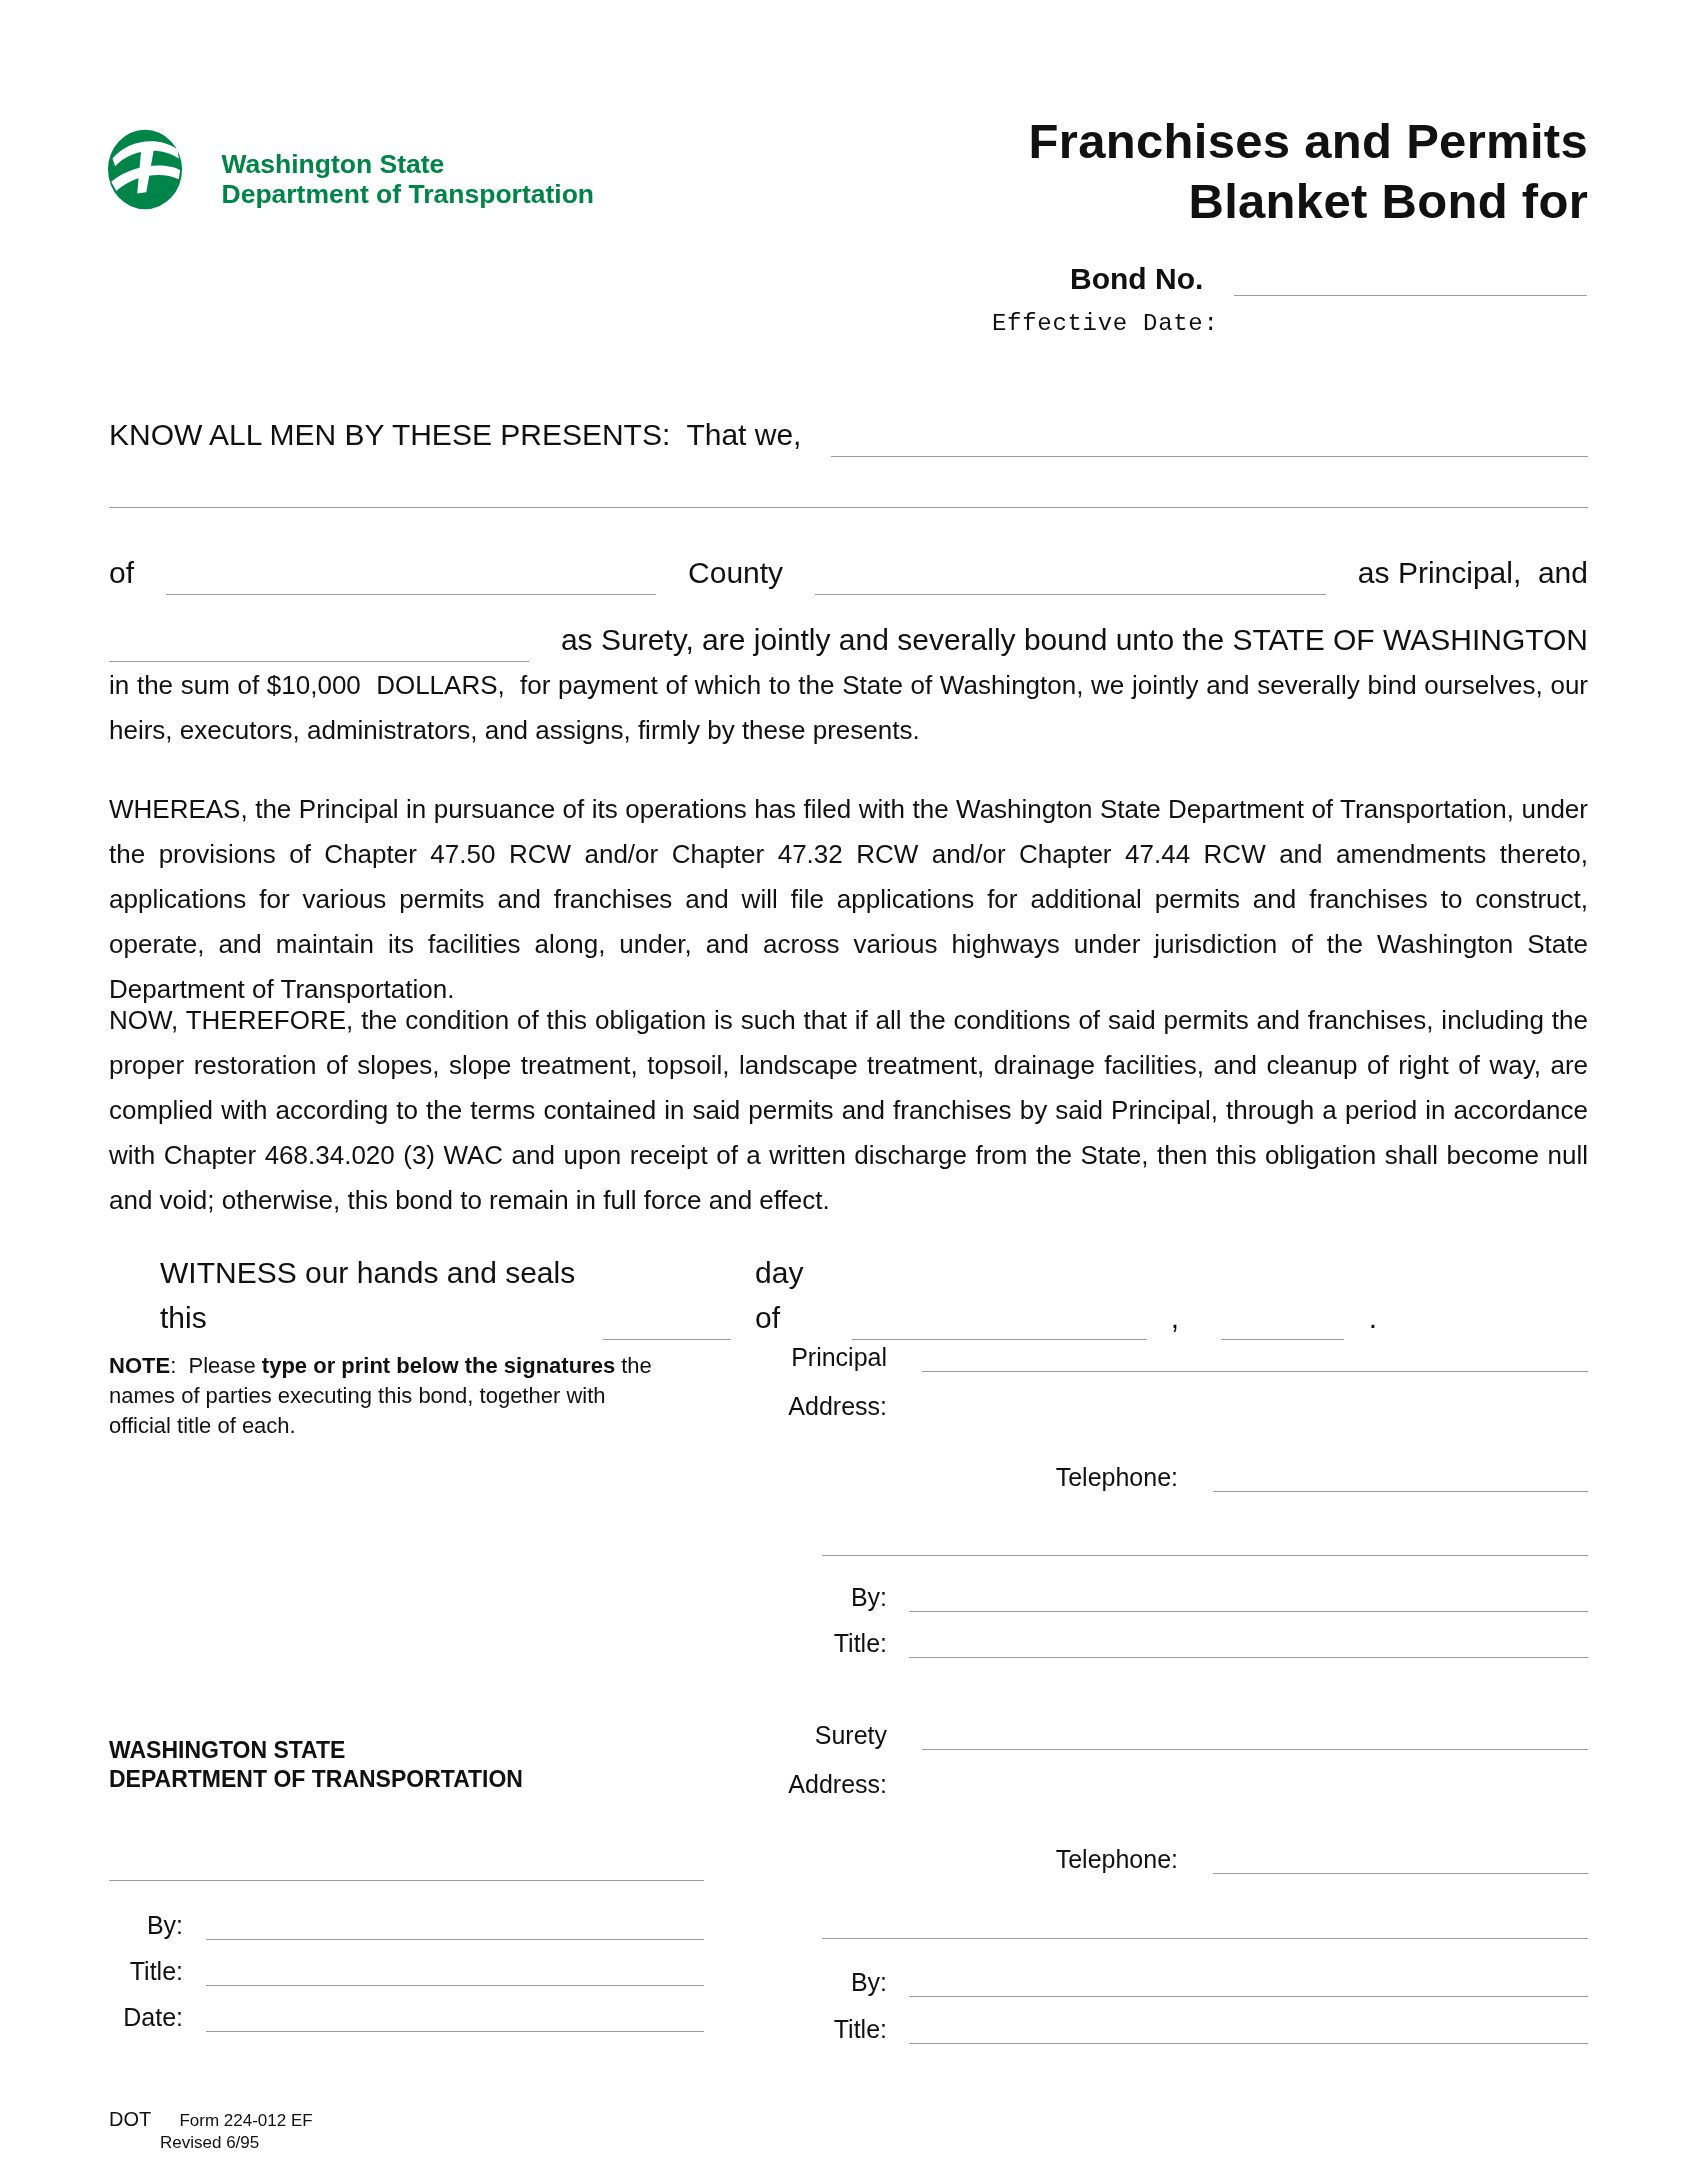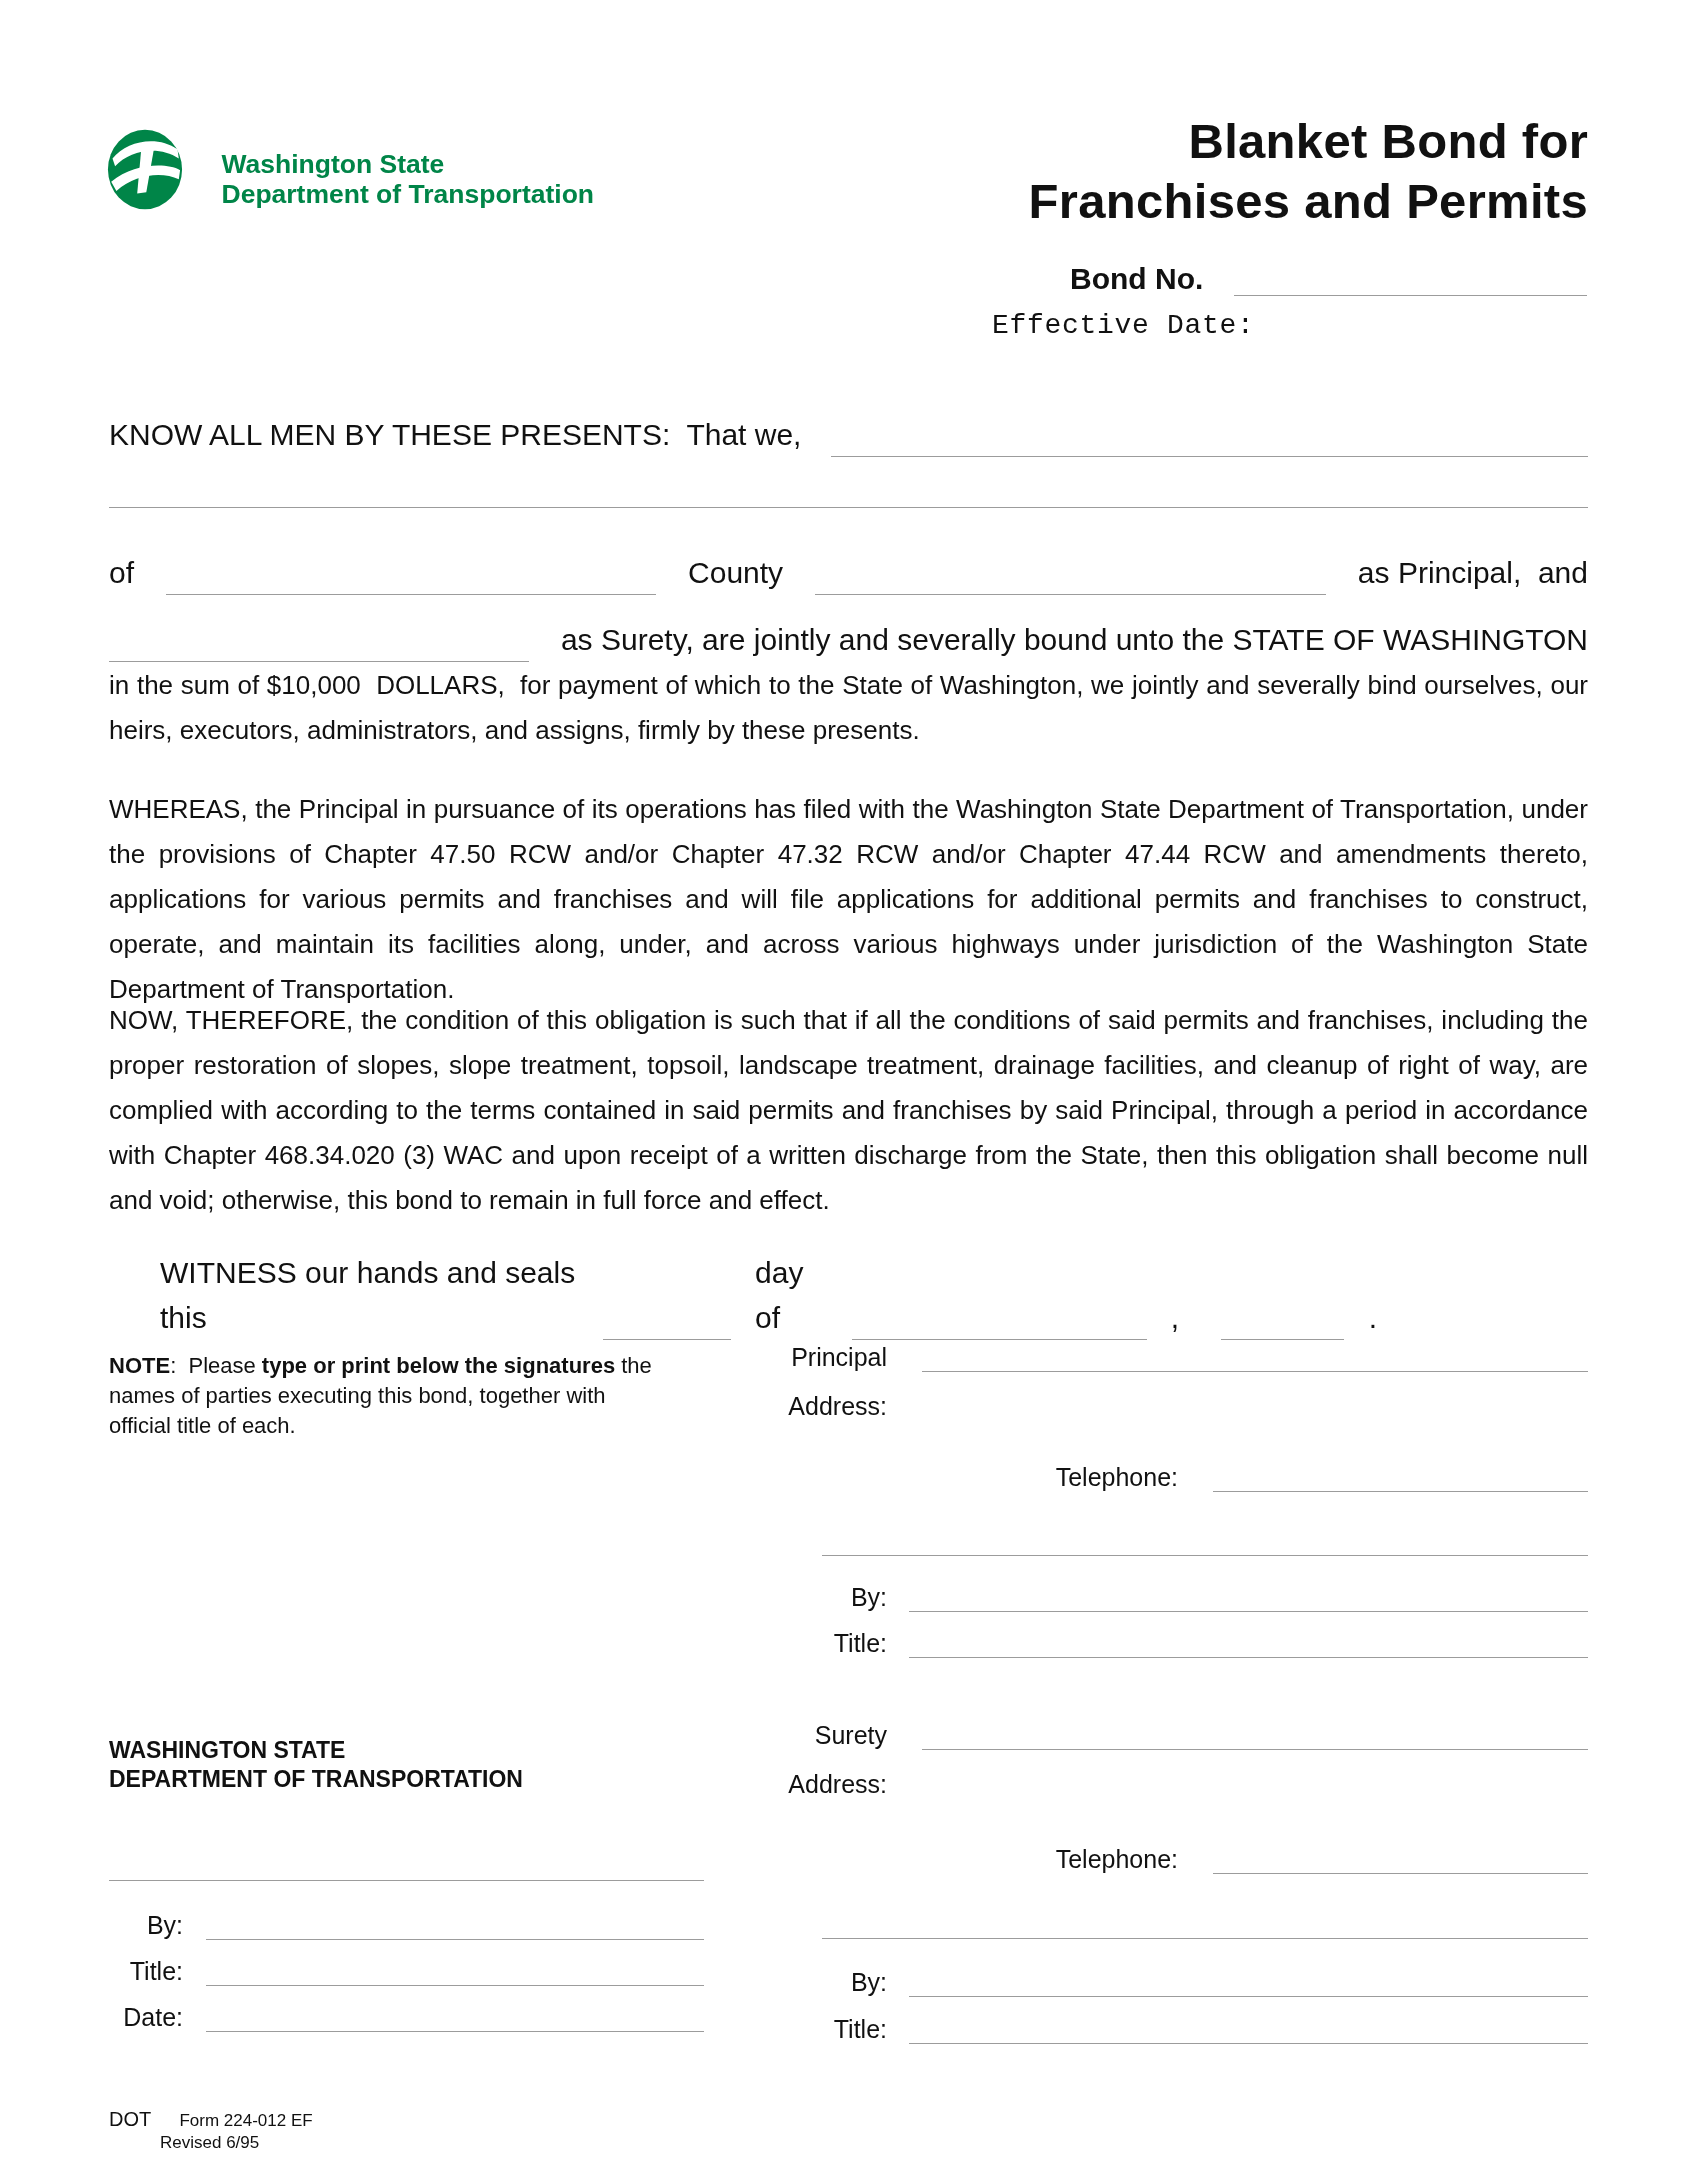--- a/index.html
+++ b/index.html
@@ -14,21 +14,21 @@
   .abs{position:absolute;gap:15px;}
   .row{display:flex;align-items:flex-end;}
   .blank{border-bottom:1.3px solid #9c9c9c;height:0.95em;}
   .hline{border-top:1.3px solid #9c9c9c;height:0;}
   .body-text{font-size:30px;line-height:45px;}
   .para{font-size:26px;line-height:45px;text-align:justify;}
   .green{color:#008548;}
   .b{font-weight:bold;}
   .title{font-size:49px;font-weight:bold;line-height:60px;text-align:right;letter-spacing:0.3px;}
   .bondno{font-size:30px;font-weight:bold;}
-  .mono{font-family:"Liberation Mono","DejaVu Sans Mono",monospace;font-size:28px;letter-spacing:0.7px;}
+  .mono{font-family:"Liberation Mono","DejaVu Sans Mono",monospace;font-size:24px;letter-spacing:0.7px;}
   .siglabel{font-size:25px;}
   .lblr{text-align:right;}
   .note{font-size:22px;line-height:30px;}
   .dept{font-size:23px;line-height:29px;font-weight:bold;}
   .footer-big{font-size:20px;}
   .footer-small{font-size:17px;}
   .logo-text{font-size:26.5px;line-height:30px;font-weight:bold;}
 </style>
 </head>
 <body>
@@ -44,22 +44,22 @@
         <path d="M54 36 L74 32 L62 100 L48 102 Z" fill="#ffffff"></path>
       </svg>
     </span>
     <span style="margin-left:22.5px;padding-top:17px;">
       <div class="logo-text green">Washington State</div>
       <div class="logo-text green">Department of Transportation</div>
     </span>
   </div>
 
   <div class="abs title" style="left:662px;top:111px;width:926px;">
+    <div>Franchises and Permits</div>
     <div>Blanket Bond for</div>
-    <div>Franchises and Permits</div>
   </div>
 
   <div class="abs row" style="left:1070px;top:262px;width:517px;">
     <span class="bondno">Bond No.</span>
     <span class="blank" style="flex:1;margin-left:16px;"></span>
   </div>
 
   <div class="abs mono" style="left:992px;top:310px;">Effective Date:</div>
 
   <div class="abs row body-text" style="left:109px;top:412px;width:1479px;">

